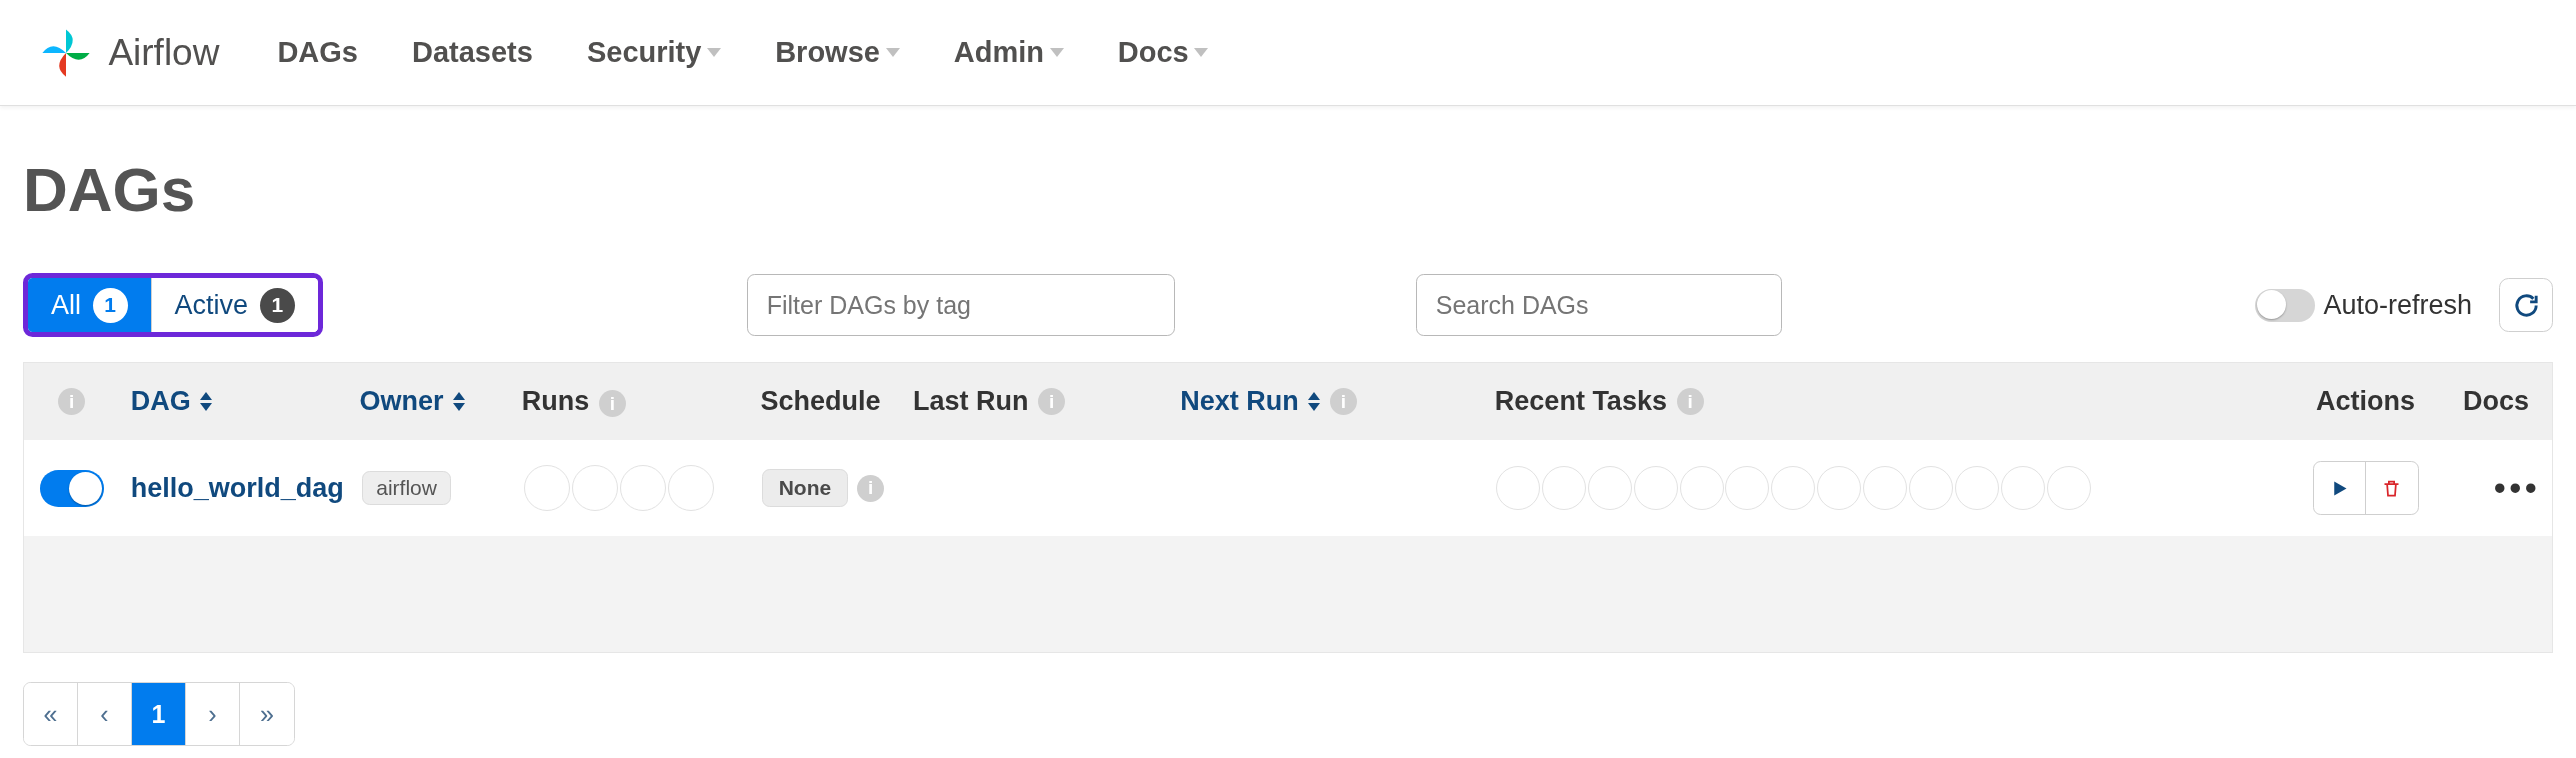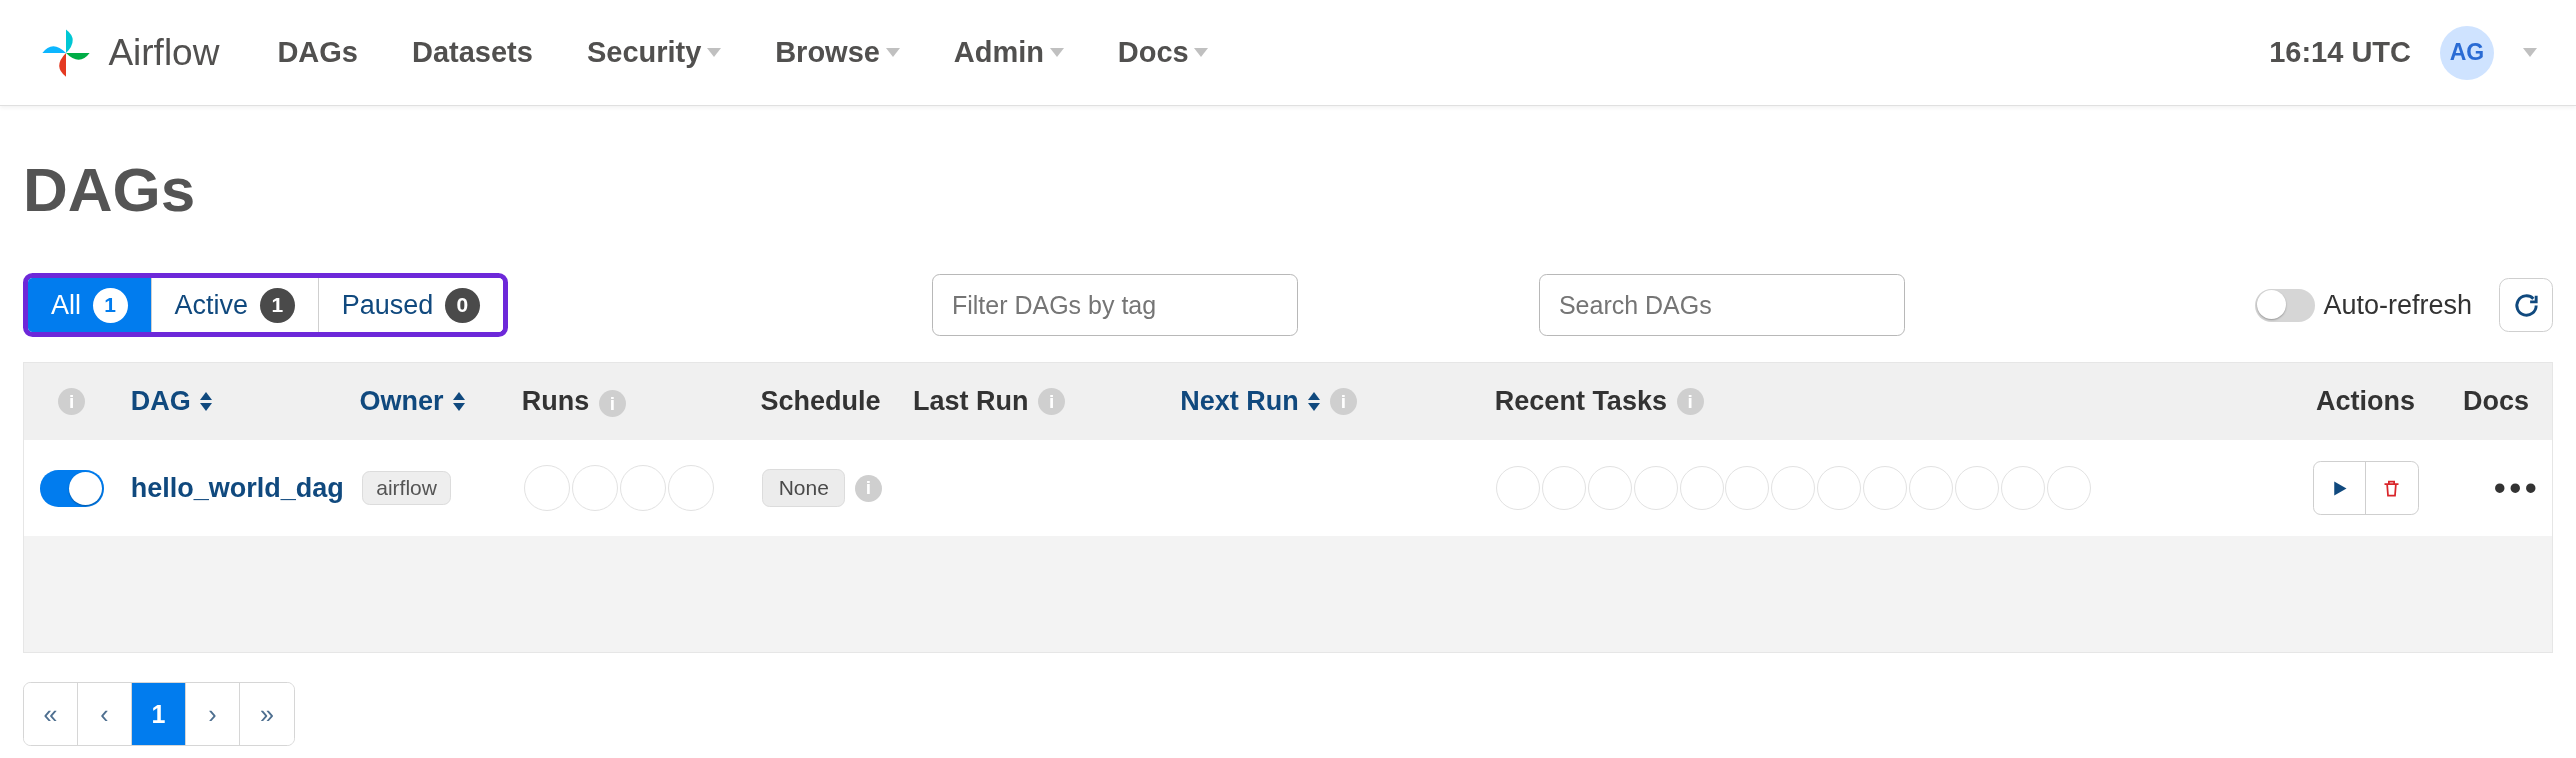--- a/index.html
+++ b/index.html
@@ -21,21 +21,21 @@
   
   .filter-row { display: flex; align-items: center; gap: 0px; }
   .tab-group { display: flex; border: 5px solid #6d28d9; border-radius: 9.6px; overflow: hidden; }
   .tab-btn { display: flex; align-items: center; gap: 11.6px; padding: 9.6px 23px; font-size: 27px; font-weight: 500; color: #10497e; background: #fff; cursor: pointer; border-right: 1px solid #cfcfcf; }
   .tab-btn:last-child { border-right: none; }
   .tab-btn.active { background: #017cee; color: #fff; }
   .count-pill { min-width: 35px; height: 35px; padding: 0 9.6px; border-radius: 17.4px; display: inline-flex; align-items: center; justify-content: center; font-size: 21px; font-weight: 700; }
   .tab-btn.active .count-pill { background: #fff; color: #017cee; }
   .tab-btn:not(.active) .count-pill { background: #4a4a4a; color: #fff; }
   .filter-input { height: 62px; border: 1px solid #b8b8b8; border-radius: 7.7px; font-size: 25px; padding: 0 19px; color: #6f6f6f; background: #fff; }
-  .filter-tag { width: 366px; margin-left: 424px; }
+  .filter-tag { width: 428px; margin-left: 424px; }
   .search-dags { width: 366px; margin-left: 241px; }
   .filter-spacer { flex: 1; }
   .autorefresh { display: flex; align-items: center; gap: 8px; font-size: 27px; color: #333; }
   .switch { width: 60px; height: 33px; background: #d6d6d6; border-radius: 16.4px; position: relative; cursor: pointer; }
   .switch .knob { position: absolute; width: 29px; height: 29px; background: #fff; border-radius: 50%; top: 1.9px; left: 1.9px; box-shadow: 0 1px 1.9px rgba(0,0,0,0.3); }
   .refresh-btn { width: 54px; height: 54px; border: 1px solid #cfcfcf; border-radius: 9.6px; display: flex; align-items: center; justify-content: center; margin-left: 27px; cursor: pointer; }
   .refresh-btn svg { width: 29px; height: 29px; }
   
   .table-wrap { margin-top: 25px; border: 1px solid #e6e6e6; }
   .thead { display: flex; align-items: center; background: #f0f0f0; height: 77px; font-size: 27px; font-weight: 600; color: #333; }
@@ -61,21 +61,21 @@
   .trow { display: flex; align-items: center; height: 96px; }
   .td { display: flex; align-items: center; gap: 9.6px; padding: 0 11.6px; font-size: 27px; }
   .dag-switch { width: 64px; height: 37px; background: #017cee; border-radius: 18.3px; position: relative; cursor: pointer; }
   .dag-switch .knob { position: absolute; width: 33px; height: 33px; background: #fff; border-radius: 50%; top: 1.9px; right: 1.9px; box-shadow: 0 1px 1.9px rgba(0,0,0,0.3); }
   .dag-link { color: #10497e; font-weight: 700; cursor: pointer; }
   .owner-chip { background: #eeeeee; border: 1px solid #dcdcdc; border-radius: 7.7px; padding: 3.9px 13.5px; font-size: 21px; color: #555; }
   .circles { display: flex; gap: 1.9px; }
   .circle { width: 44px; height: 44px; border: 1.9px solid #e2e2e2; border-radius: 50%; }
   .runs .circle { width: 46px; height: 46px; }
   .recent .circle { width: 44px; height: 44px; }
-  .sched-chip { background: #ececec; border: 1px solid #dcdcdc; border-radius: 7.7px; padding: 5.8px 15.4px; font-size: 21px; font-weight: 400; color: #4a4a4a; }
+  .sched-chip { background: #ececec; border: 1px solid #dcdcdc; border-radius: 7.7px; padding: 5.8px 15.4px; font-size: 21px; font-weight: 700; color: #4a4a4a; }
   .action-group { display: flex; border: 1px solid #cfcfcf; border-radius: 7.7px; overflow: hidden; }
   .action-btn { width: 52px; height: 52px; display: flex; align-items: center; justify-content: center; cursor: pointer; border-right: 1px solid #cfcfcf; }
   .action-btn:last-child { border-right: none; }
   .dots { font-size: 33px; letter-spacing: 3.9px; color: #333; cursor: pointer; font-weight:900;}
   .table-pad { height: 116px; background: #f3f3f3; }
   
   .footer-row { display: flex; align-items: center; margin-top: 29px; }
   .pager { display: flex; border: 1px solid #d6d6d6; border-radius: 7.7px; overflow: hidden; }
   .page-btn { width: 54px; height: 62px; display: flex; align-items: center; justify-content: center; font-size: 25px; color: #4e6f90; border-right: 1px solid #d6d6d6; cursor: pointer; background:#fff;}
   .page-btn:last-child { border-right: none; }
@@ -112,43 +112,34 @@
       </a>
     <a class="nav-link">
         <span>Admin</span>
         <span class="caret-down"></span>
       </a>
     <a class="nav-link">
         <span>Docs</span>
         <span class="caret-down"></span>
       </a>
   </div>
-  <div class="nav-right">
-    <span class="clock">16:14 UTC</span>
-    <span class="avatar">AG</span>
-    <span class="caret-down"></span>
-  </div>
 </div>
 
 <div class="page">
   <h1 class="page-title">DAGs</h1>
 
   <div class="filter-row">
     <div class="tab-group">
       <div class="tab-btn active">
         <span>All</span>
         <span class="count-pill">1</span>
       </div>
       <div class="tab-btn">
         <span>Active</span>
         <span class="count-pill">1</span>
-      </div>
-      <div class="tab-btn">
-        <span>Paused</span>
-        <span class="count-pill">0</span>
       </div>
     </div>
 
     <input class="filter-input filter-tag" placeholder="Filter DAGs by tag" style="">
     <input class="filter-input search-dags" placeholder="Search DAGs" style="">
 
     <div class="filter-spacer"></div>
 
     <div class="autorefresh">
       <span class="switch">

